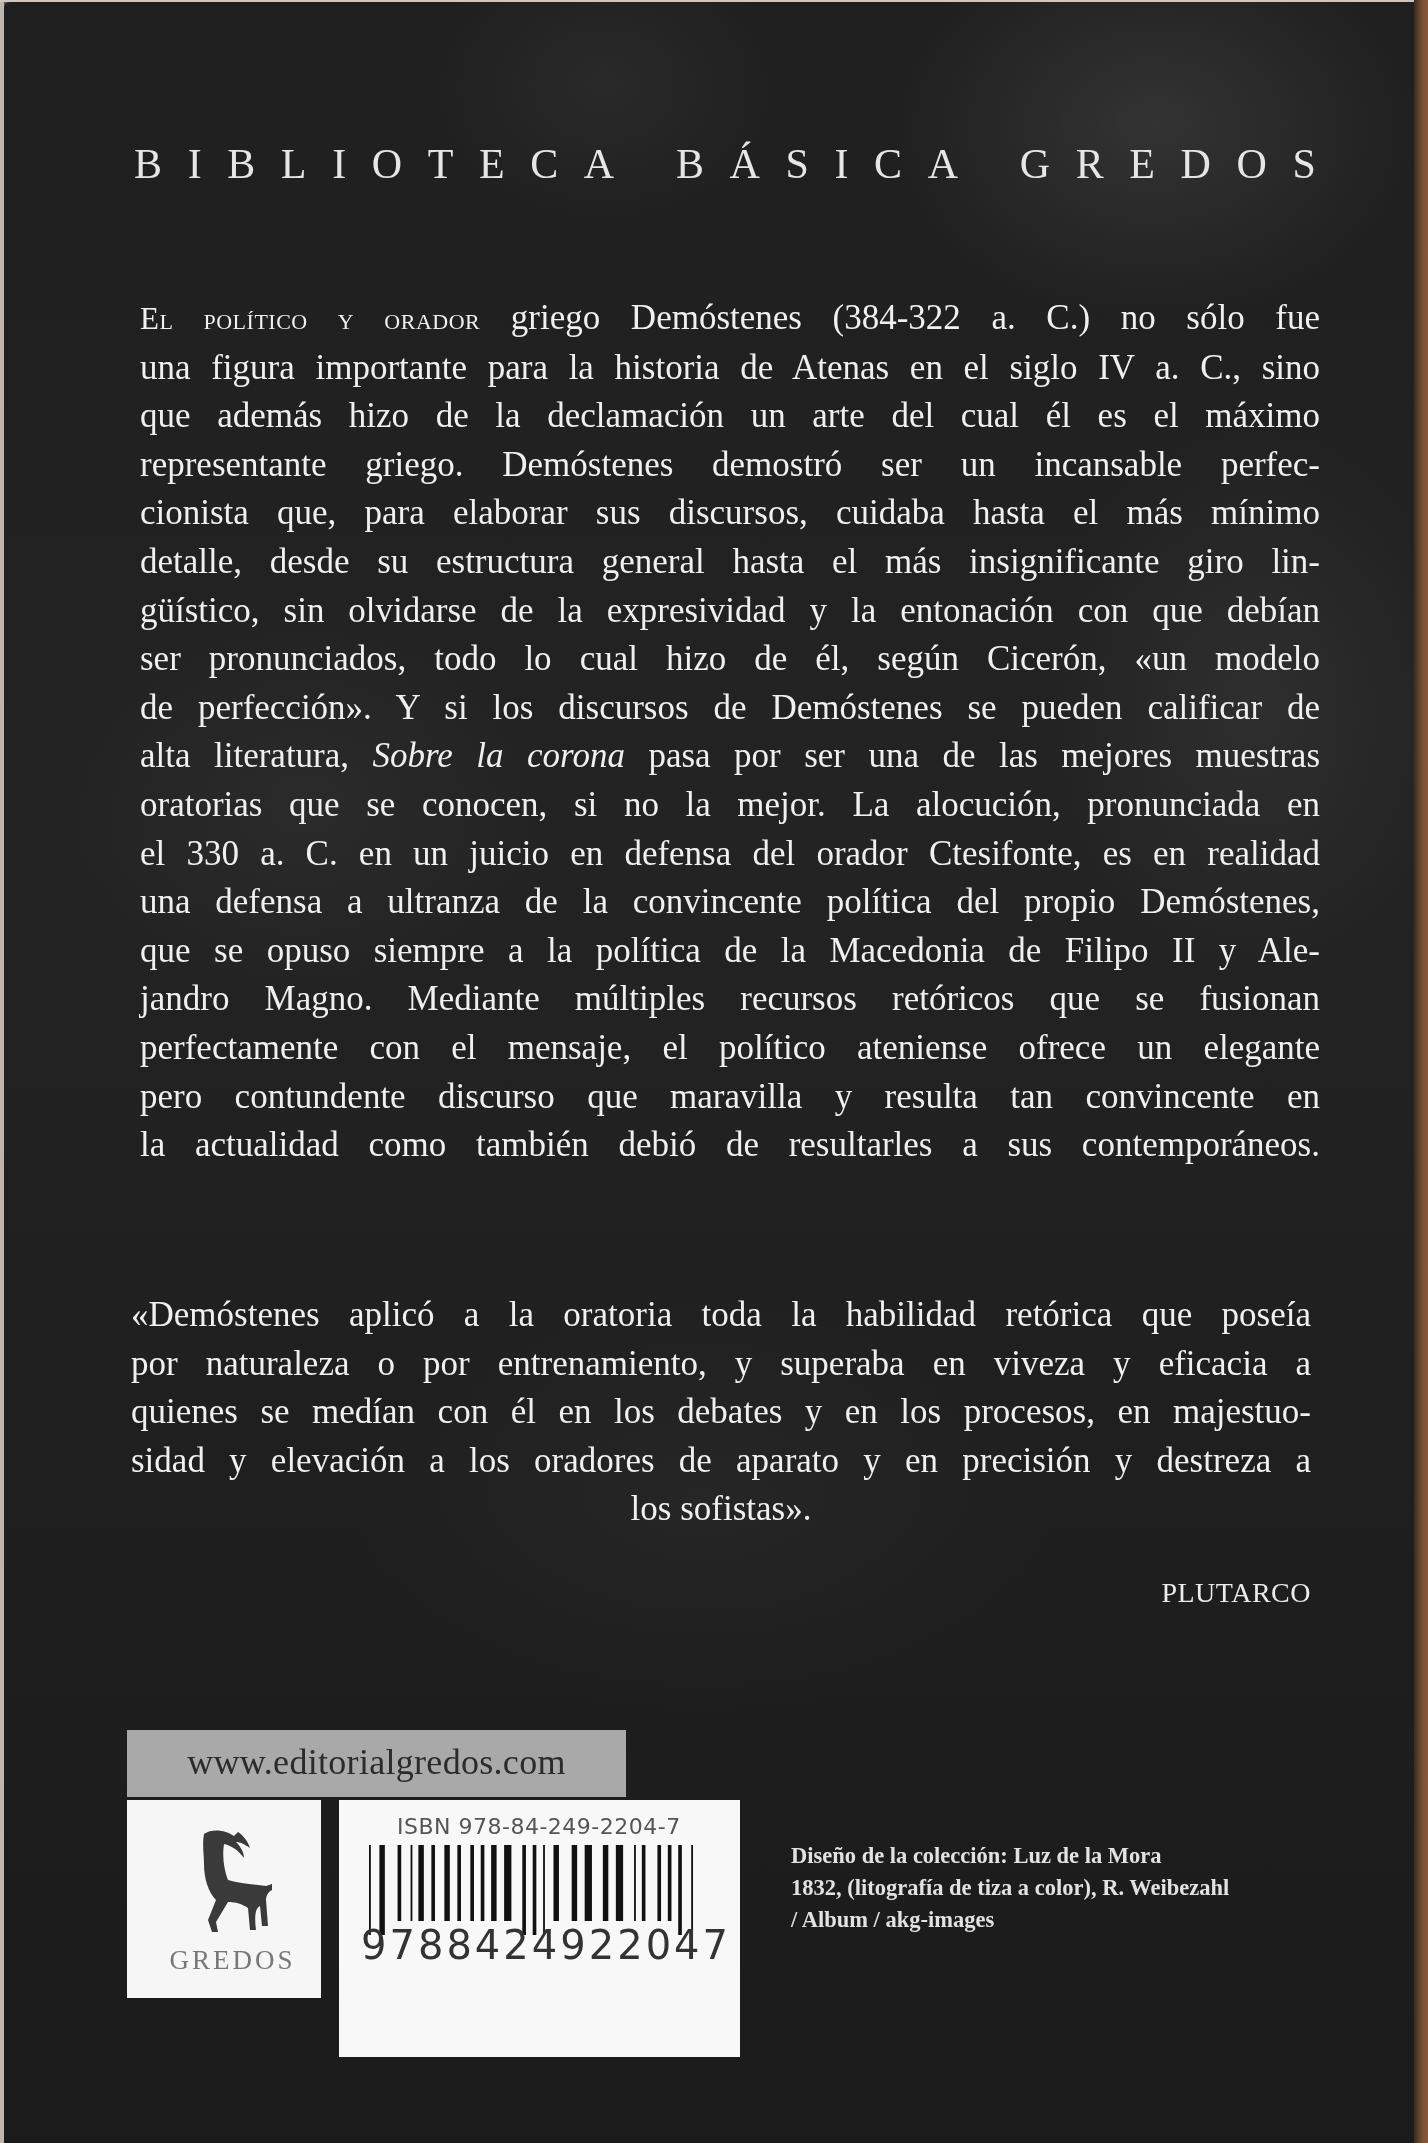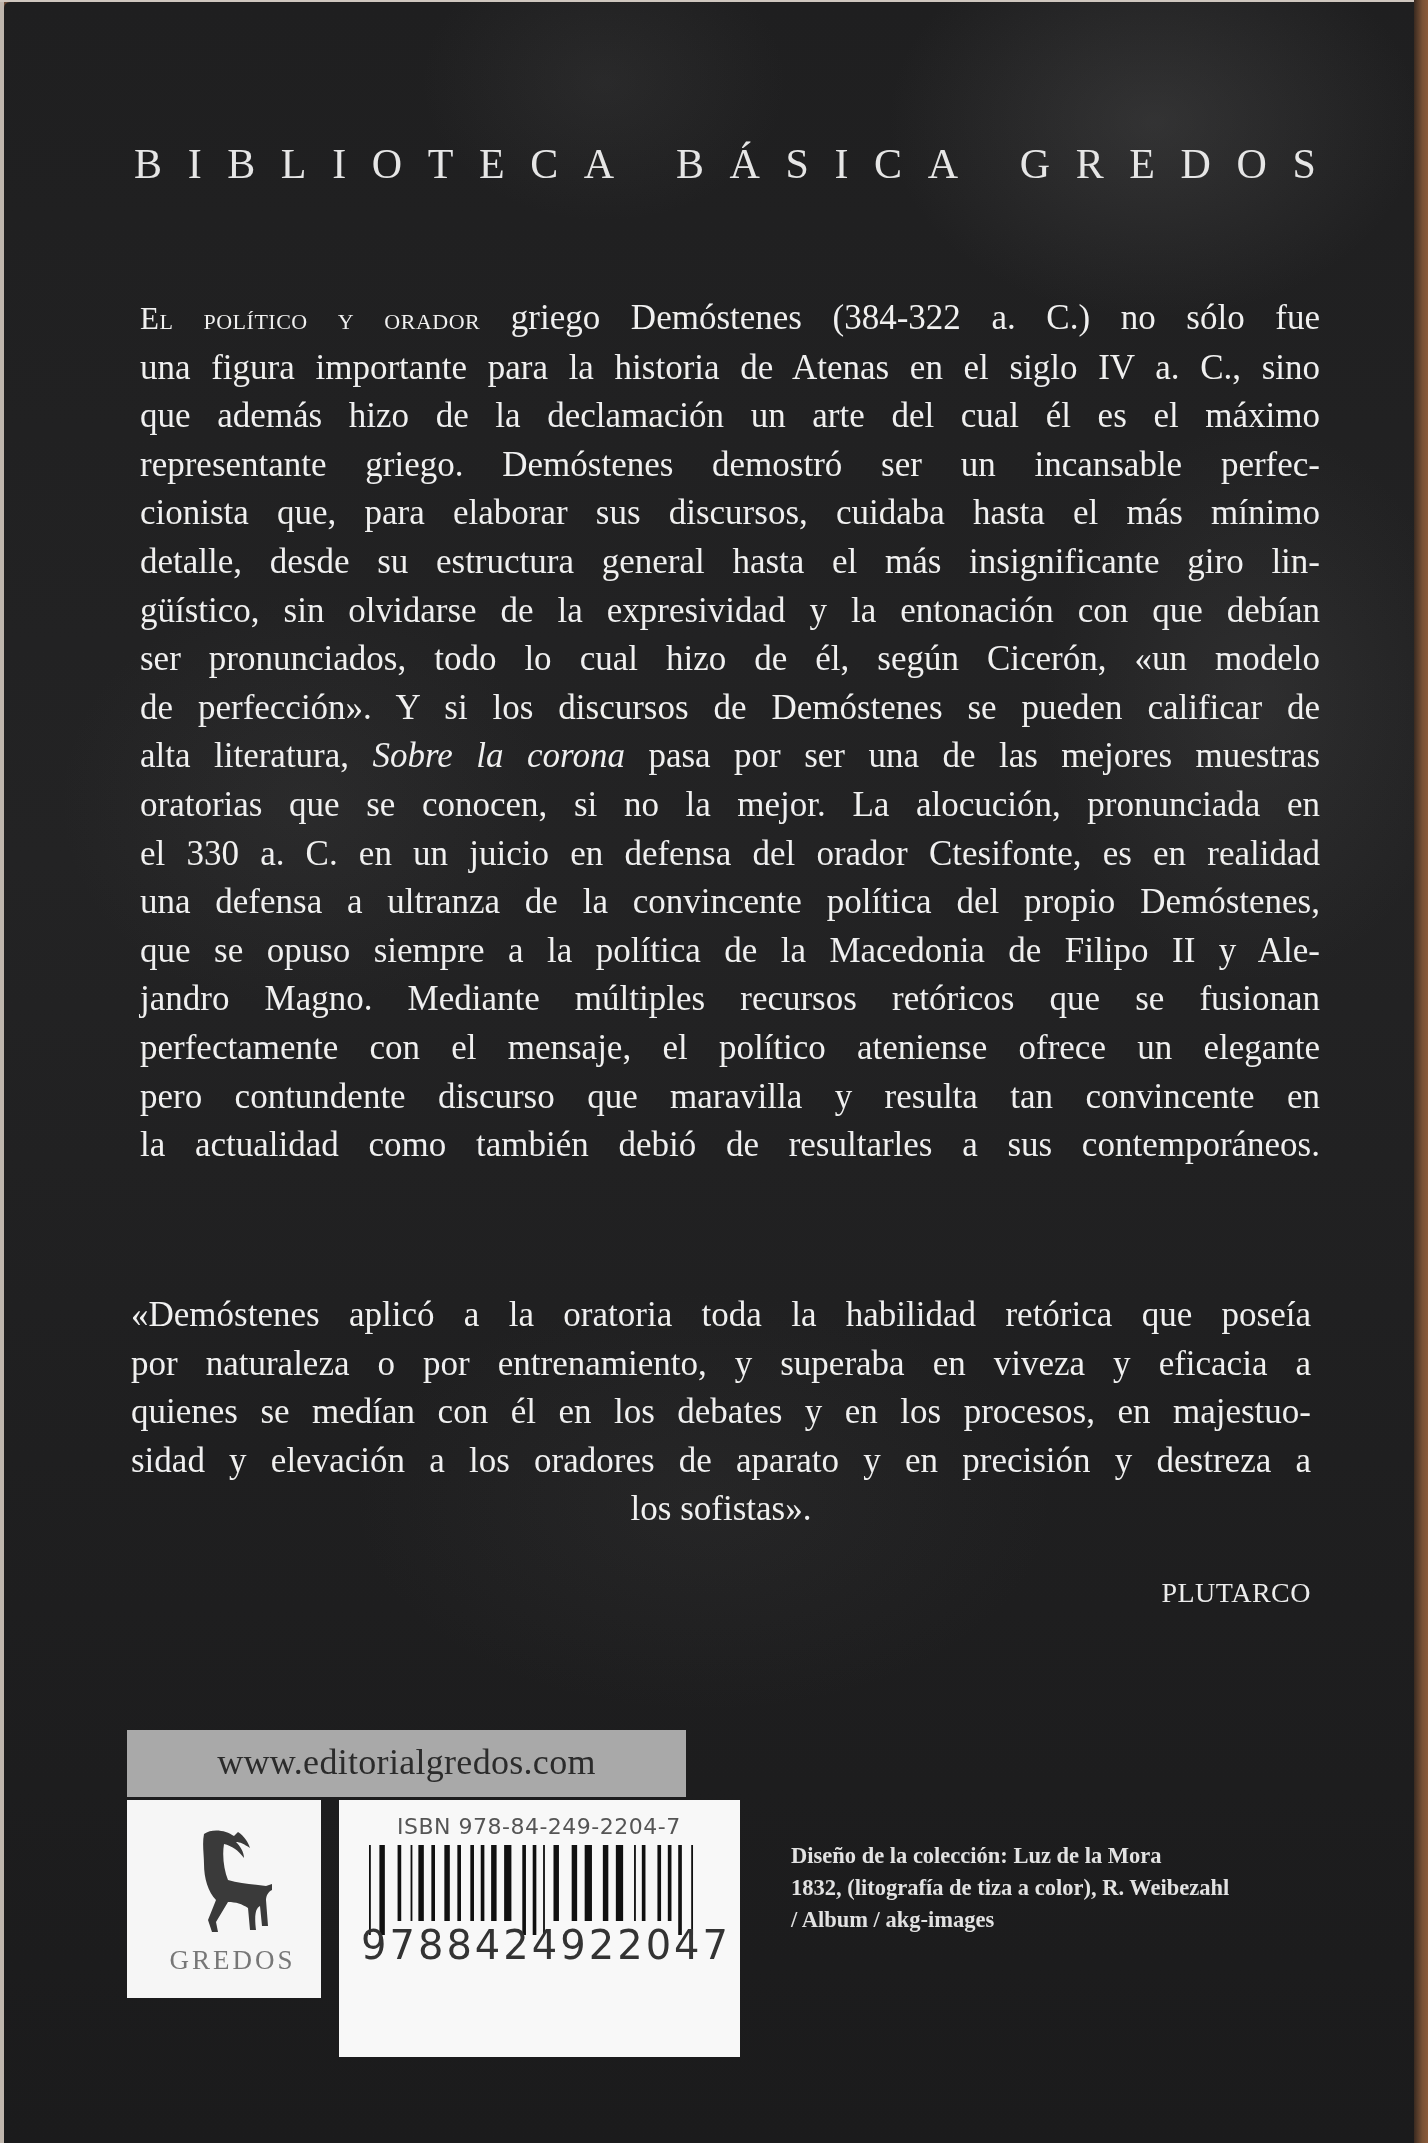--- a/index.html
+++ b/index.html
@@ -40,21 +40,21 @@
   .quote .line { display: block; white-space: nowrap; text-align: justify; text-align-last: justify; }
   .quote .center { text-align: right; text-align-last: center; }
   .author {
     position: absolute; left: 127px; top: 1575px; width: 1180px; text-align: right;
     color: #ececec; font-size: 28px; letter-spacing: 0.5px;
   }
   .label {
     position: absolute; left: 123px; top: 1728px; width: 617px; height: 268px;
   }
   .url-band {
-    position: absolute; left: 0; top: 0; width: 559px; height: 67px;
+    position: absolute; left: 0; top: 0; width: 499px; height: 67px;
     background: #a9a9a9; color: #2b2b2b;
     font-size: 36px; text-align: center; line-height: 64px; letter-spacing: 0.3px;
   }
   .logo-panel {
     position: absolute; left: 0; top: 70px; width: 194px; height: 198px;
     background: #f6f6f6;
   }
   .logo-panel svg { position: absolute; left: 55px; top: 26px; }
   .logo-word {
     position: absolute; left: 0; top: 145px; width: 211px; text-align: center;

